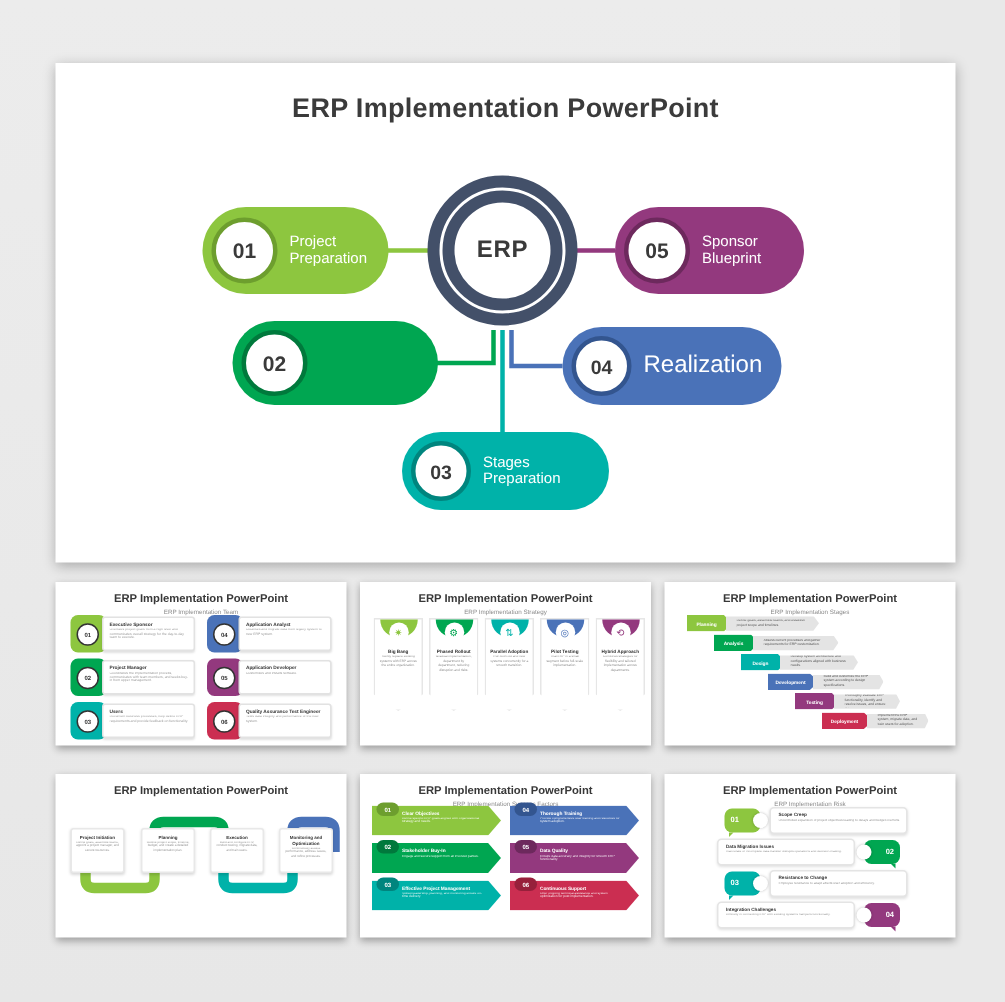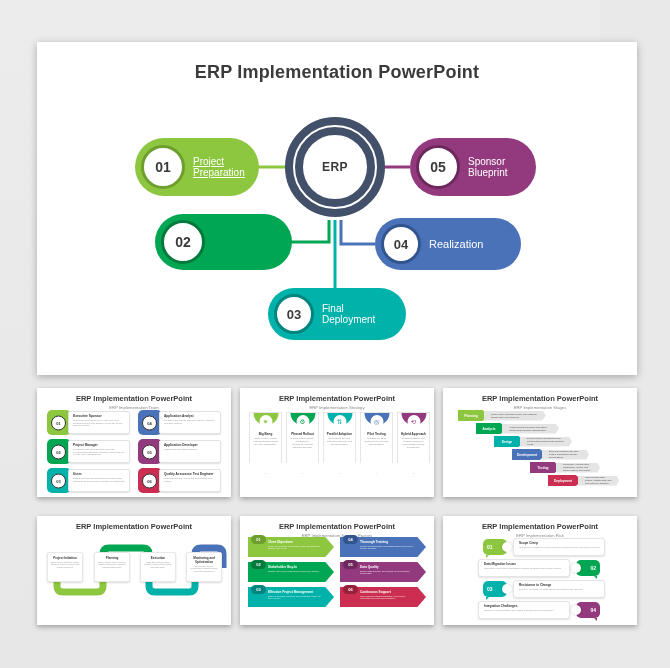--- a/index.html
+++ b/index.html
@@ -21,21 +21,21 @@
   .main-slide { position:absolute; left:37px; top:42px; width:600px; height:333px;
     background:#fff; box-shadow:0 2px 8px rgba(0,0,0,.28); }
   .main-title { text-align:center; padding-top:20px; font-size:18px; font-weight:bold; color:#3b3b3b; letter-spacing:.2px; }
   .diagram { position:absolute; inset:0; }
   .connectors { position:absolute; left:0; top:0; }
 
   .erp-ring-outer { position:absolute; left:248px; top:75px; width:100px; height:100px;
     border:8px solid #435069; border-radius:50%; background:#fff; }
   .erp-ring-inner { position:absolute; inset:2px; border:8px solid #435069; border-radius:50%;
     display:flex; align-items:center; justify-content:center; }
-  .erp-label { font-size:12px; font-weight:bold; color:#3a3a3a; letter-spacing:.5px; }
+  .erp-label { font-size:16px; font-weight:bold; color:#3a3a3a; letter-spacing:.5px; }
 
   .pill { position:absolute; border-radius:999px; display:flex; align-items:center; padding:0 8px 0 6px;
     color:#fff; }
   .pill .num-circle { flex:0 0 auto; background:#fff; border-radius:50%; border-style:solid;
     display:flex; align-items:center; justify-content:center; font-weight:bold; color:#3a3a3a; }
   .pill .num-lg { width:44px; height:44px; border-width:3px; font-size:14px; }
   .pill .num-md { width:40px; height:40px; border-width:3px; font-size:13px; }
   .pill .pill-label { margin-left:8px; line-height:1.15; }
 
   
@@ -111,32 +111,32 @@
       <svg class="connectors" width="600" height="333" viewBox="0 0 600 333">
         <path d="M221 125 H250" stroke="#8dc63f" stroke-width="3" fill="none"></path>
         <path d="M346 125 H373" stroke="#93397e" stroke-width="3" fill="none"></path>
         <path d="M253 200 H292 V178" stroke="#00a651" stroke-width="3" fill="none"></path>
         <path d="M298 178 V248" stroke="#00b2a9" stroke-width="3" fill="none"></path>
         <path d="M338 202 H304 V178" stroke="#4a72b8" stroke-width="3" fill="none"></path>
       </svg>
 
       <div class="pill bg-lime" style="left:98px; top:96px; width:124px; height:58px;">
         <div class="num-circle num-lg rg-lime">01</div>
-        <div class="pill-label" style="font-size:10px;text-decoration:underline;">Project Preparation</div>
+        <div class="pill-label" style="font-size:10px;">Project Preparation</div>
       </div>
       <div class="pill bg-green" style="left:118px; top:172px; width:137px; height:56px;">
         <div class="num-circle num-lg rg-green">02</div>
       </div>
       <div class="pill bg-teal" style="left:231px; top:246px; width:138px; height:52px;">
         <div class="num-circle num-md rg-teal">03</div>
-        <div class="pill-label" style="font-size:10px;">Final Deployment</div>
+        <div class="pill-label" style="font-size:10px;">Stages Preparation</div>
       </div>
       <div class="pill bg-blue" style="left:338px; top:176px; width:146px; height:52px;">
         <div class="num-circle num-md rg-blue">04</div>
-        <div class="pill-label" style="font-size:11px;">Realization</div>
+        <div class="pill-label" style="font-size:16px;">Realization</div>
       </div>
       <div class="pill bg-purple" style="left:373px; top:96px; width:126px; height:58px;">
         <div class="num-circle num-lg rg-purple">05</div>
         <div class="pill-label" style="font-size:10px;">Sponsor Blueprint</div>
       </div>
 
       <div class="erp-ring-outer">
         <div class="erp-ring-inner">
           <span class="erp-label">ERP</span>
         </div>

